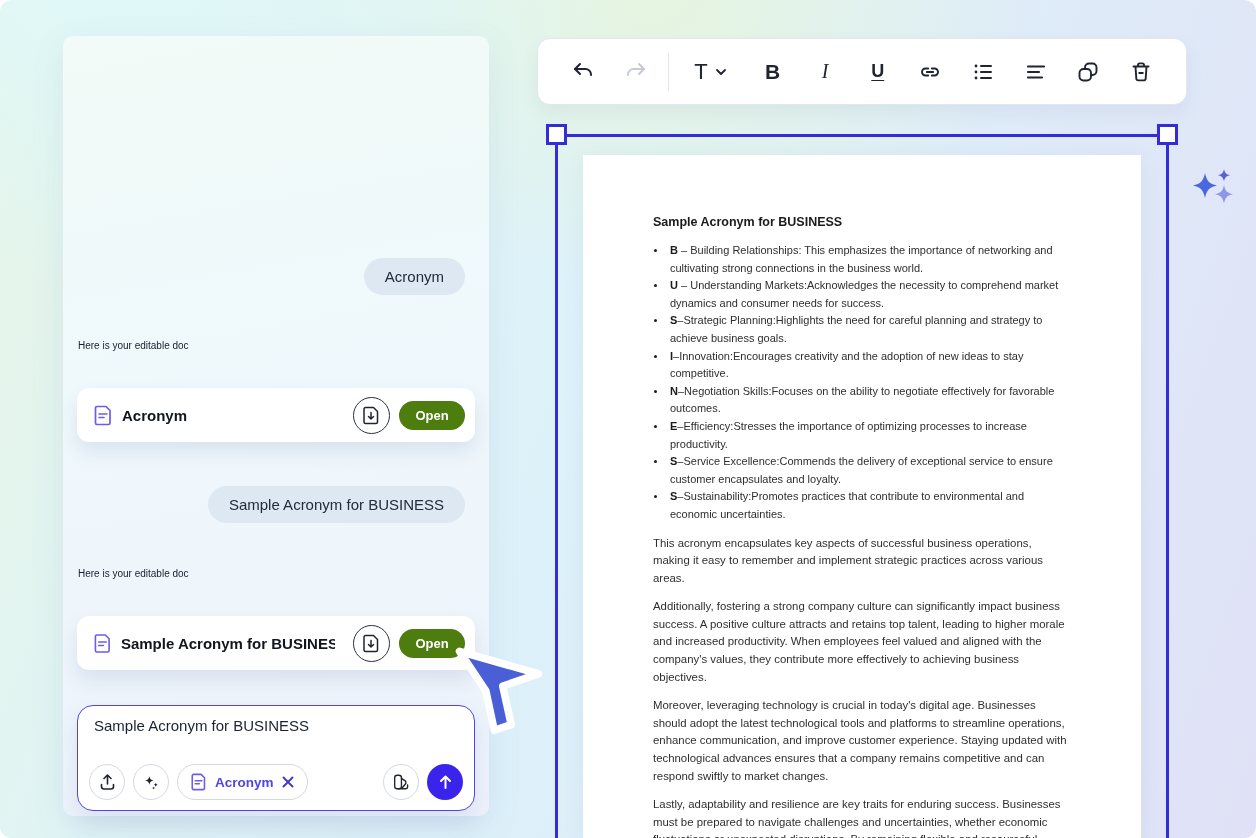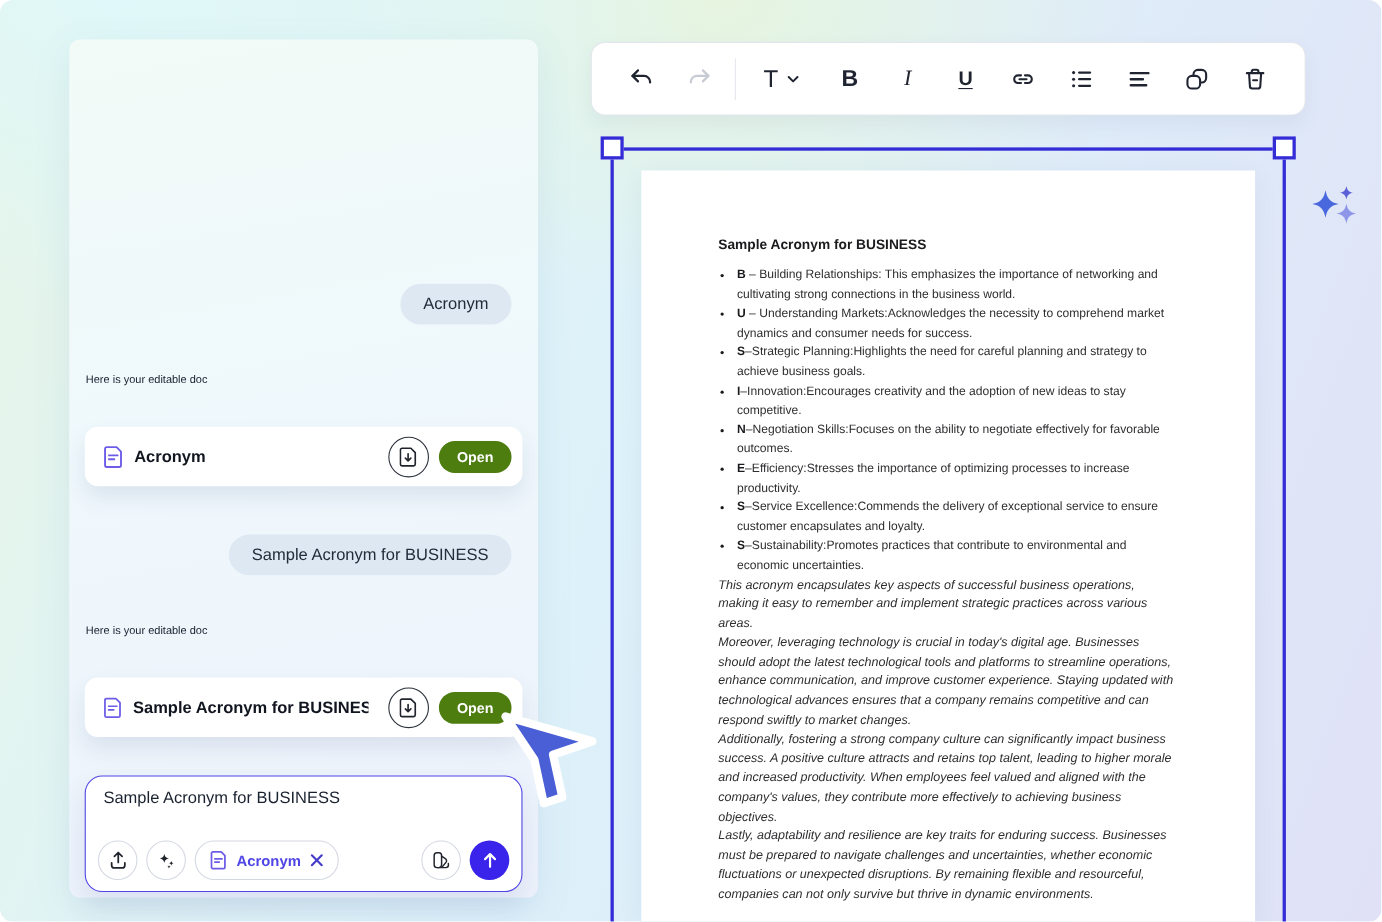--- a/index.html
+++ b/index.html
@@ -90,21 +90,21 @@
   .page {
     position:absolute; left:583px; top:155px; width:558px; height:683px; background:#fff;
     box-shadow:0 4px 20px rgba(80,100,140,.08); overflow:hidden; cursor:text;
   }
   .page-inner { padding:60px 70px 0 70px; color:#2e2e31; }
   .doc-title { font-size:12.5px; font-weight:700; color:#1b1b1e; }
   .doc-list { margin:13px 0 0 0; padding-left:14px; }
   .doc-list li { font-size:11px; line-height:17.6px; padding-left:3px; }
   .doc-list li::marker { color:#1b1b1e; font-size:10px; }
   .doc-list b { font-weight:700; color:#1b1b1e; }
-  .doc-p { font-size:11.4px; line-height:17.6px;font-style:italic; }
+  .doc-p { margin-top:11px; font-size:11.4px; line-height:17.6px; }
 
   .sparkles-big { position:absolute; left:1188px; top:163px; }
   .cursor-arrow { position:absolute; left:452px; top:636px; pointer-events:none; }
 </style>
 </head>
 <body>
 
 <div id="app">
 
   <div class="chat-panel">
@@ -276,22 +276,22 @@
         <li><b>B</b><span> – Building Relationships: This emphasizes the importance of networking and cultivating strong connections in the business world.</span></li>
         <li><b>U</b><span> – Understanding Markets:Acknowledges the necessity to comprehend market dynamics and consumer needs for success.</span></li>
         <li><b>S</b><span>–Strategic Planning:Highlights the need for careful planning and strategy to achieve business goals.</span></li>
         <li><b>I</b><span>–Innovation:Encourages creativity and the adoption of new ideas to stay competitive.</span></li>
         <li><b>N</b><span>–Negotiation Skills:Focuses on the ability to negotiate effectively for favorable outcomes.</span></li>
         <li><b>E</b><span>–Efficiency:Stresses the importance of optimizing processes to increase productivity.</span></li>
         <li><b>S</b><span>–Service Excellence:Commends the delivery of exceptional service to ensure customer encapsulates and loyalty.</span></li>
         <li><b>S</b><span>–Sustainability:Promotes practices that contribute to environmental and economic uncertainties.</span></li>
       </ul>
       <p class="doc-p">This acronym encapsulates key aspects of successful business operations, making it easy to remember and implement strategic practices across various areas.</p>
+      <p class="doc-p">Additionally, fostering a strong company culture can significantly impact business success. A positive culture attracts and retains top talent, leading to higher morale and increased productivity. When employees feel valued and aligned with the company's values, they contribute more effectively to achieving business objectives.</p>
       <p class="doc-p">Moreover, leveraging technology is crucial in today's digital age. Businesses should adopt the latest technological tools and platforms to streamline operations, enhance communication, and improve customer experience. Staying updated with technological advances ensures that a company remains competitive and can respond swiftly to market changes.</p>
-      <p class="doc-p">Additionally, fostering a strong company culture can significantly impact business success. A positive culture attracts and retains top talent, leading to higher morale and increased productivity. When employees feel valued and aligned with the company's values, they contribute more effectively to achieving business objectives.</p>
       <p class="doc-p">Lastly, adaptability and resilience are key traits for enduring success. Businesses must be prepared to navigate challenges and uncertainties, whether economic fluctuations or unexpected disruptions. By remaining flexible and resourceful, companies can not only survive but thrive in dynamic environments.</p>
     </div>
   </div>
 
   <svg class="sparkles-big" width="52" height="54" viewBox="0 0 52 54">
     <path d="M17 10 C18.6 18 21.5 21 29 22.5 C21.5 24 18.6 27 17 35 C15.4 27 12.5 24 5 22.5 C12.5 21 15.4 18 17 10 Z" fill="#4a68dd"></path>
     <path d="M36 6 C36.8 10 38.2 11.4 42 12.2 C38.2 13 36.8 14.4 36 18.4 C35.2 14.4 33.8 13 30 12.2 C33.8 11.4 35.2 10 36 6 Z" fill="#5b5fd8"></path>
     <path d="M36 22 C37.2 28 39.2 30 45 31.2 C39.2 32.4 37.2 34.4 36 40.4 C34.8 34.4 32.8 32.4 27 31.2 C32.8 30 34.8 28 36 22 Z" fill="#8e96ea"></path>
   </svg>
 

